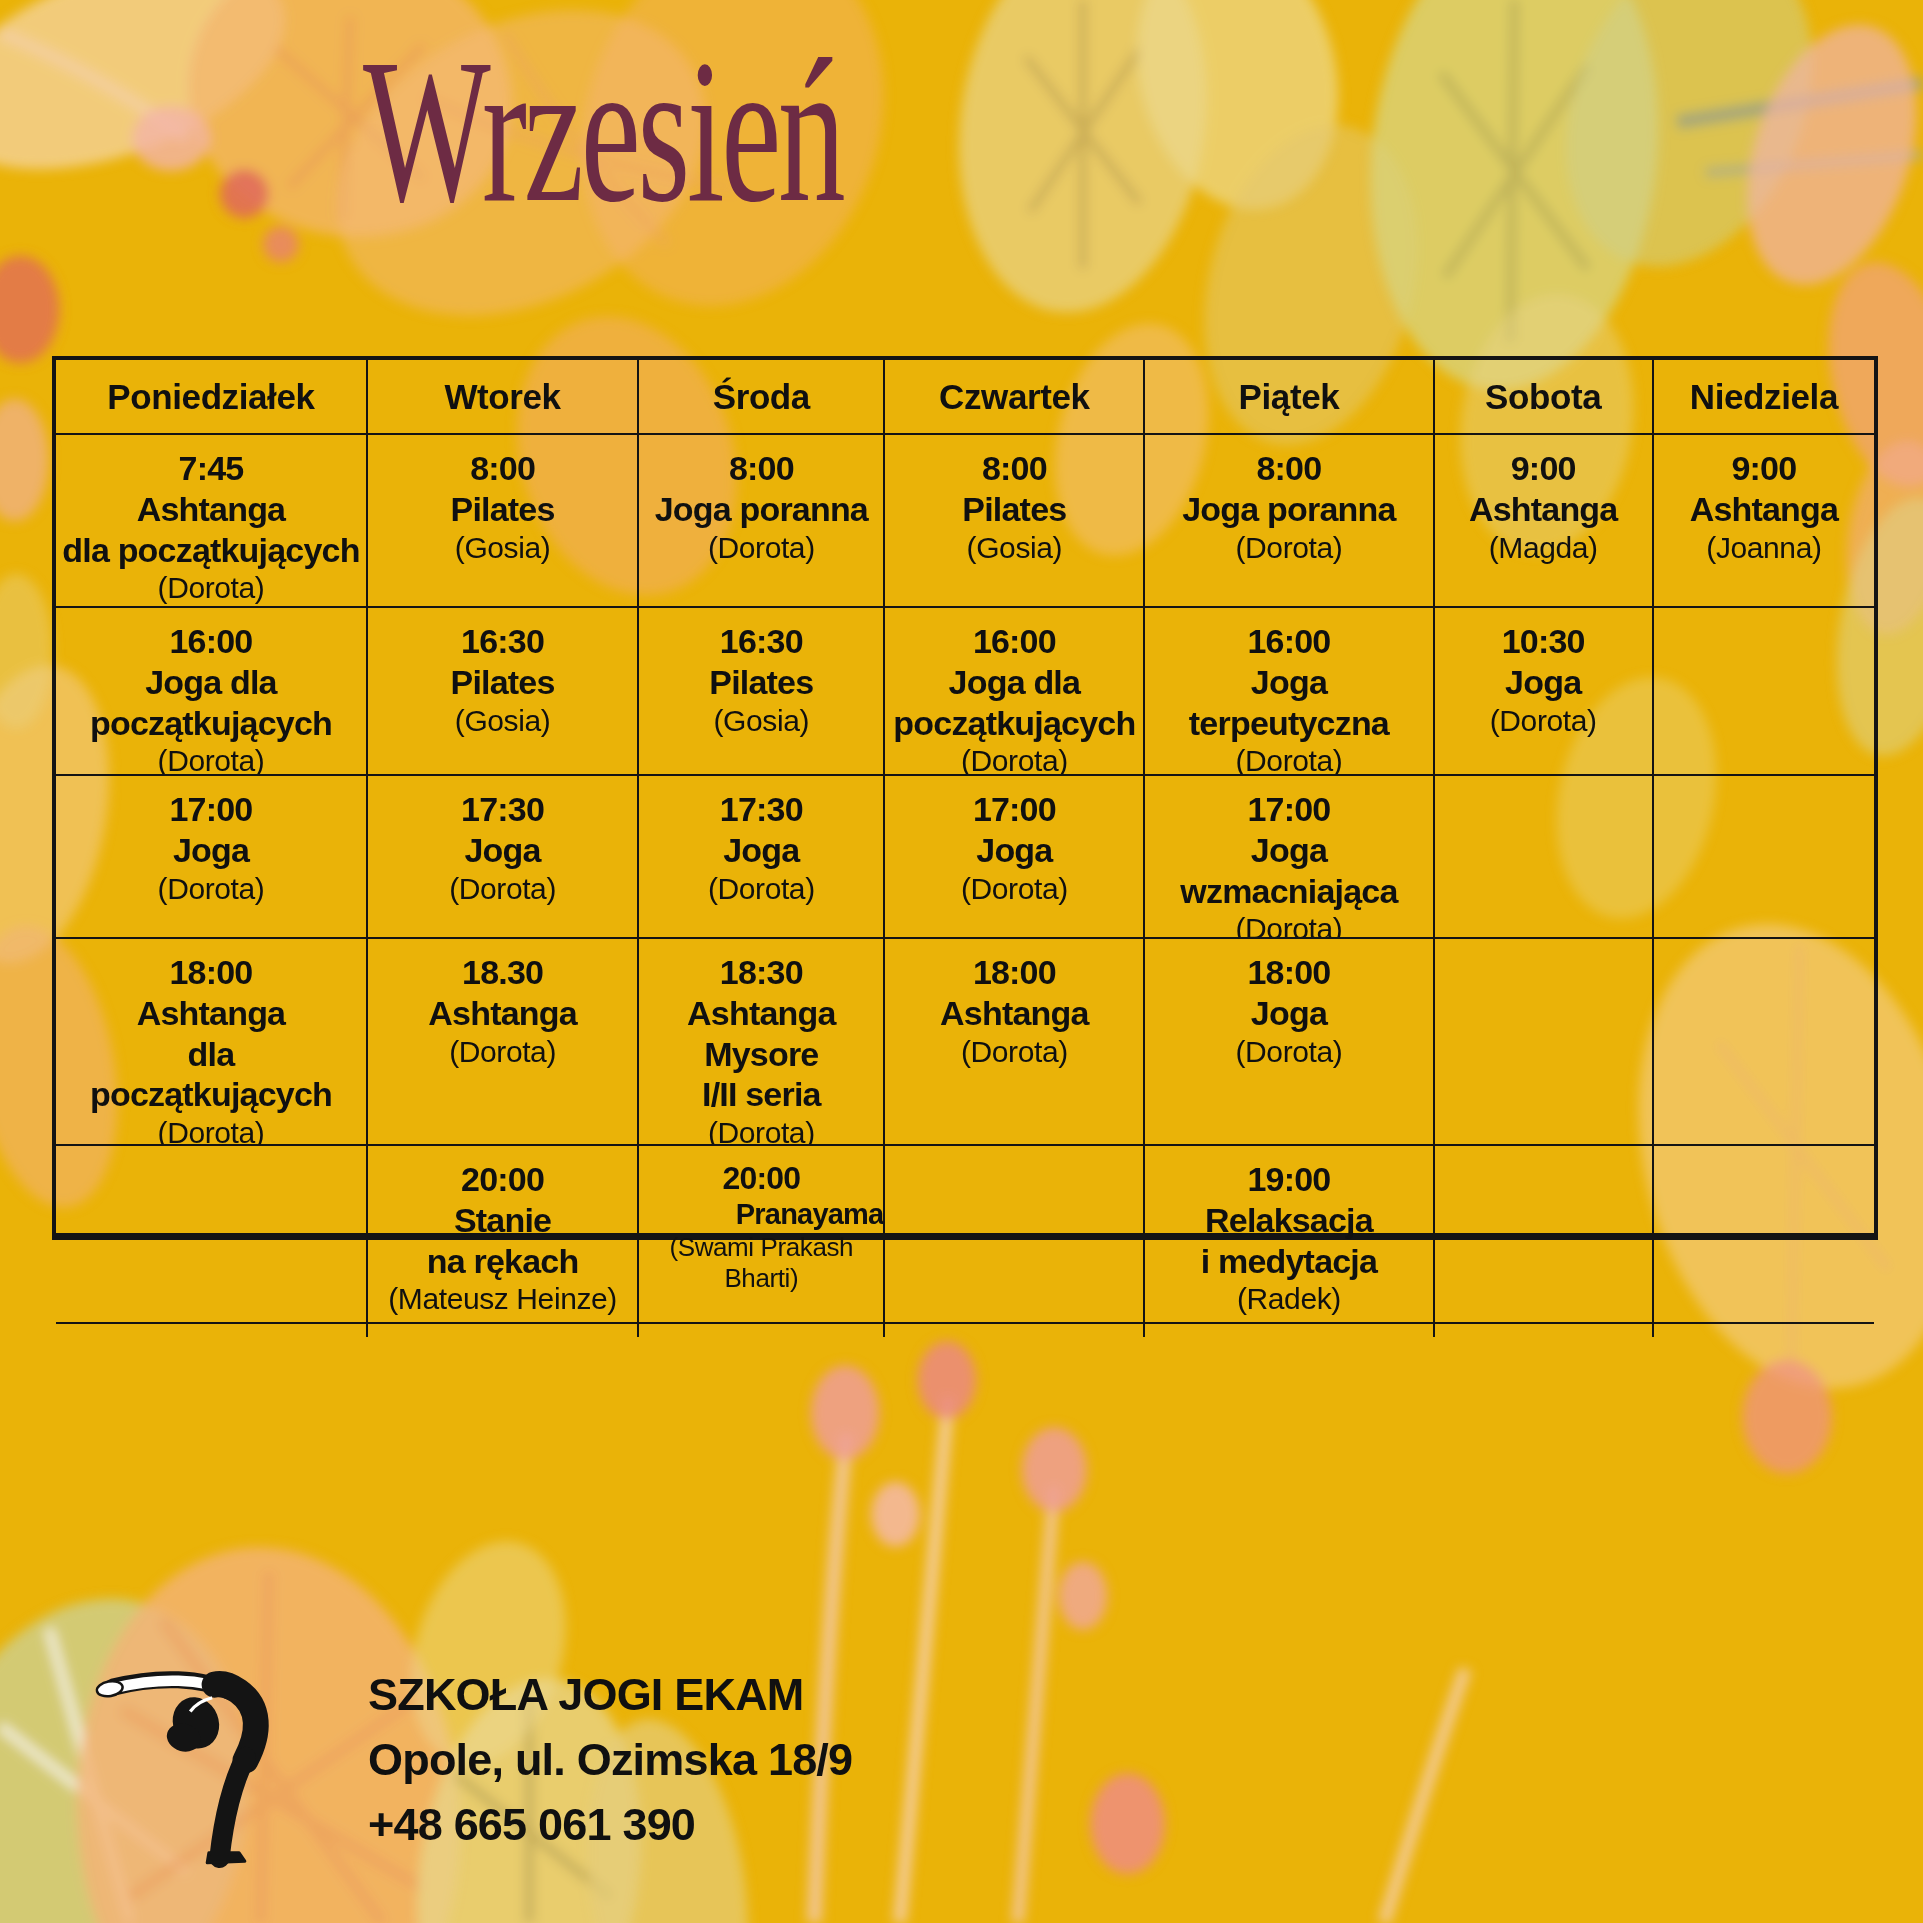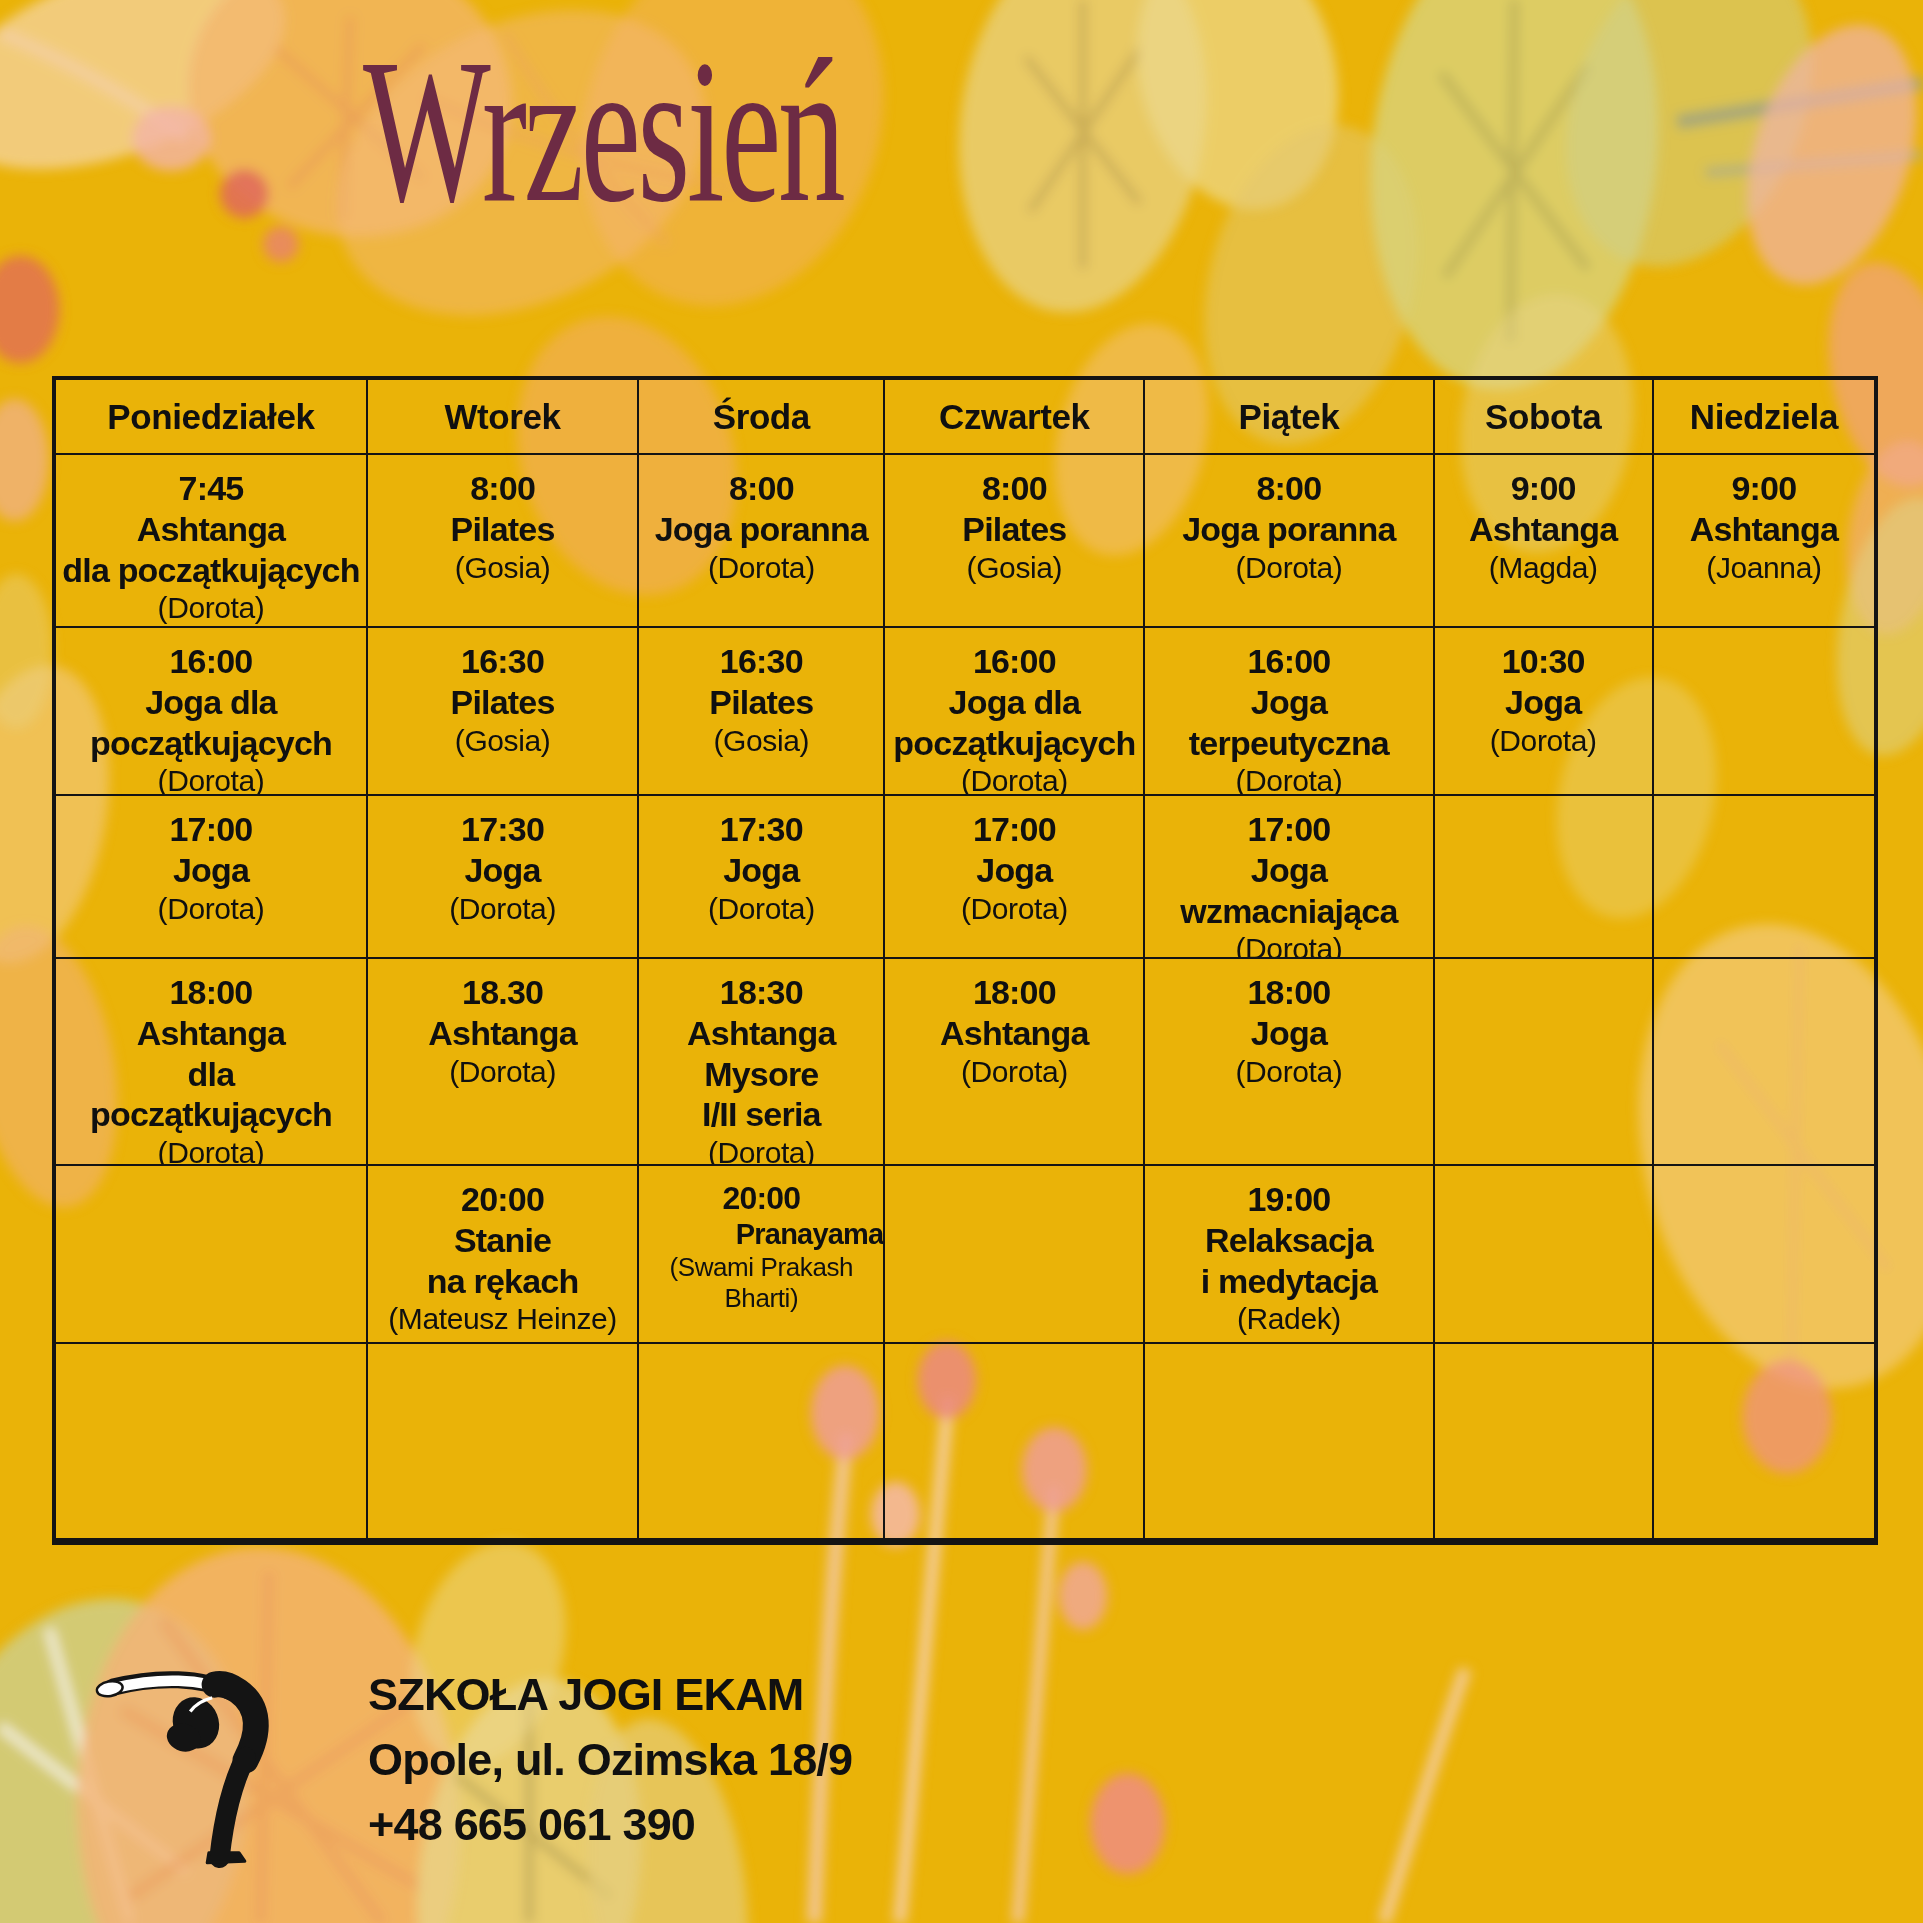--- a/index.html
+++ b/index.html
@@ -10,21 +10,21 @@
   }
   svg.bg{position:absolute; left:0; top:0; width:1923px; height:1923px;}
   .title{
     position:absolute; left:363px; top:28px; margin:0; line-height:1;
     font-family:"Liberation Serif", serif; font-weight:400;
     font-size:205px; letter-spacing:-4.9px; color:#6d2b44;
     transform:scaleX(0.66); transform-origin:left top;
     white-space:nowrap;
   }
   .schedule{
-    position:absolute; left:52px; top:376px; width:1826px; height:1169px;
+    position:absolute; left:52px; top:356px; width:1826px; height:884px;
     border:4.9px solid #141414; border-bottom-width:7.3px;
     display:grid; box-sizing:border-box;
     grid-template-columns:384fr 334fr 303fr 320fr 356fr 270fr 271fr;
     grid-template-rows:75px 173px 168px 163px 207px 178px 1fr;
   }
   .hcell,.cell{
     border-right:2.4px solid #141414; border-bottom:2.4px solid #141414;
     box-sizing:border-box; overflow:hidden;
   }
   .last-col{border-right:none;}

